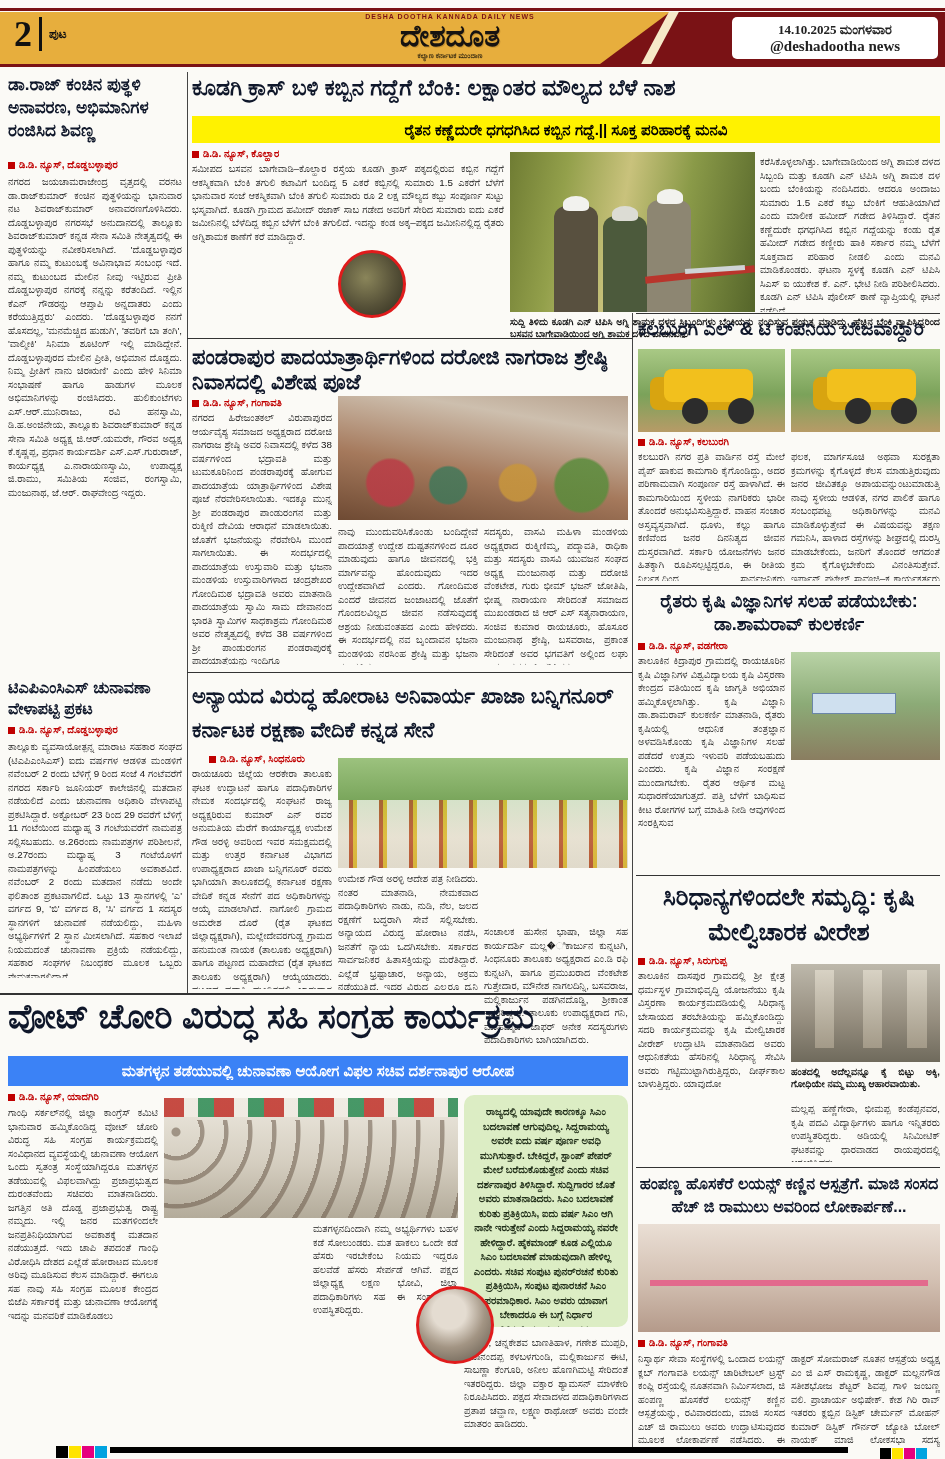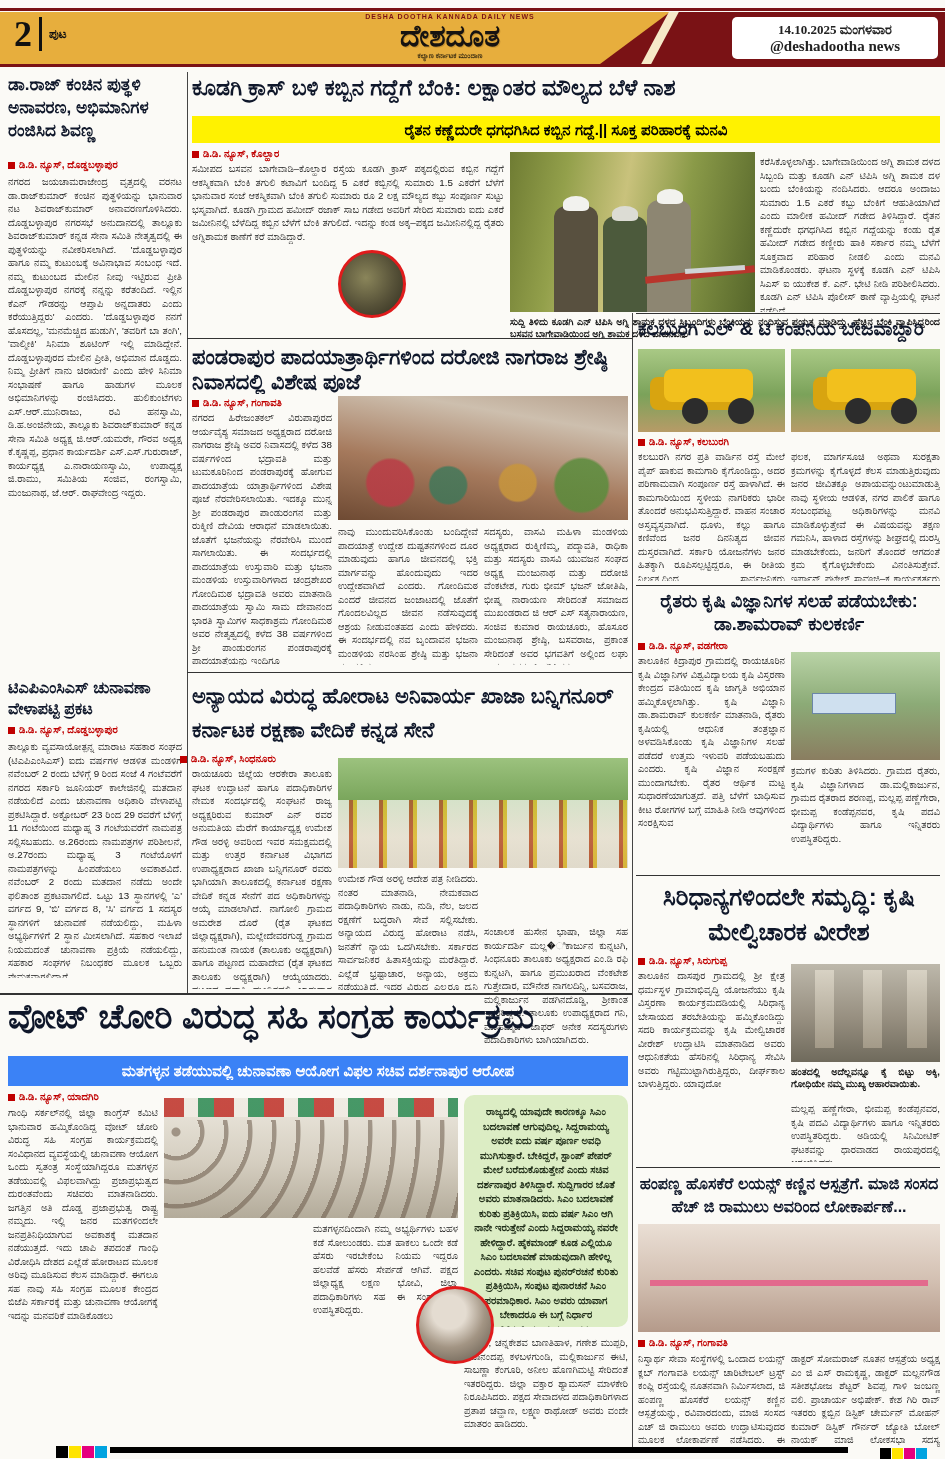--- a/index.html
+++ b/index.html
@@ -165,21 +165,21 @@
   <div class="abs byline" style="left:192px;top:397px;">
     <span class="bull"></span>
     <span>ಡಿ.ಡಿ. ನ್ಯೂಸ್, ಗಂಗಾವತಿ</span>
   </div>
   <div class="abs body-t" style="left:192px;top:411px;width:140px;height:254px;">ನಗರದ ಹಿರೇಜಂತಕಲ್ ವಿರುಪಾಪುರದ ಆರ್ಯವೈಶ್ಯ ಸಮಾಜದ ಅಧ್ಯಕ್ಷರಾದ ದರೋಜಿ ನಾಗರಾಜ ಶ್ರೇಷ್ಠಿ ಅವರ ನಿವಾಸದಲ್ಲಿ ಕಳೆದ 38 ವರ್ಷಗಳಿಂದ ಭದ್ರಾವತಿ ಮತ್ತು ಟುಮಕೂರಿನಿಂದ ಪಂಡರಾಪುರಕ್ಕೆ ಹೋಗುವ ಪಾದಯಾತ್ರೆಯ ಯಾತ್ರಾರ್ಥಿಗಳಿಂದ ವಿಶೇಷ ಪೂಜೆ ನೆರವೇರಿಸಲಾಯಿತು. ಇದಕ್ಕೂ ಮುನ್ನ ಶ್ರೀ ಪಂಡರಾಪುರ ಪಾಂಡುರಂಗನ ಮತ್ತು ರುಕ್ಮಿಣಿ ದೇವಿಯ ಆರಾಧನೆ ಮಾಡಲಾಯಿತು. ಜೊತೆಗೆ ಭಜನೆಯನ್ನು ನೆರವೇರಿಸಿ ಮುಂದೆ ಸಾಗಲಾಯಿತು. ಈ ಸಂದರ್ಭದಲ್ಲಿ ಪಾದಯಾತ್ರೆಯ ಉಸ್ತುವಾರಿ ಮತ್ತು ಭಜನಾ ಮಂಡಳಿಯ ಉಸ್ತುವಾರಿಗಳಾದ ಚಂದ್ರಶೇಖರ ಗೋಂದಿಮಠ ಭದ್ರಾವತಿ ಅವರು ಮಾತನಾಡಿ ಪಾದಯಾತ್ರೆಯ ಸ್ವಾಮಿ ಸಾಮ ದೇವಾನಂದ ಭಾರತಿ ಸ್ವಾಮಿಗಳ ಸಾಧಕಾಶ್ರಮ ಗೋಂದಿಮಠ ಅವರ ನೇತೃತ್ವದಲ್ಲಿ ಕಳೆದ 38 ವರ್ಷಗಳಿಂದ ಶ್ರೀ ಪಾಂಡುರಂಗನ ಪಂಡರಾಪುರಕ್ಕೆ ಪಾದಯಾತ್ರೆಯನ್ನು ಇಂದಿಗೂ</div>
   <div class="abs photo ph-pooja" style="left:338px;top:396px;width:290px;height:124px;"></div>
   <div class="abs body-t" style="left:338px;top:525px;width:140px;height:140px;">ನಾವು ಮುಂದುವರಿಸಿಕೊಂಡು ಬಂದಿದ್ದೇವೆ ಪಾದಯಾತ್ರೆ ಉದ್ದೇಶ ದುಷ್ಟತನಗಳಿಂದ ದೂರ ಮಾಡುವುದು ಹಾಗೂ ಜೀವನದಲ್ಲಿ ಭಕ್ತಿ ಮಾರ್ಗವನ್ನು ಹೊಂದುವುದು ಇದರ ಉದ್ದೇಶವಾಗಿದೆ ಎಂದರು. ಗೋಂದಿಮಠ ಎಂದರೆ ಜೀವನದ ಜಂಜಾಟದಲ್ಲಿ ಜೊತೆಗೆ ಗೊಂದಲವಿಲ್ಲದ ಜೀವನ ನಡೆಸುವುದಕ್ಕೆ ಆಶ್ರಯ ನೀಡುವಂತಹದ ಎಂದು ಹೇಳಿದರು. ಈ ಸಂದರ್ಭದಲ್ಲಿ ನವ ಬೃಂದಾವನ ಭಜನಾ ಮಂಡಳಿಯ ನರಸಿಂಹ ಶ್ರೇಷ್ಠಿ ಮತ್ತು ಭಜನಾ ಮಂಡಳಿಯ</div>
   <div class="abs body-t" style="left:484px;top:525px;width:144px;height:140px;">ಸದಸ್ಯರು, ವಾಸವಿ ಮಹಿಳಾ ಮಂಡಳಿಯ ಅಧ್ಯಕ್ಷರಾದ ರುಕ್ಮಿಣಿಮ್ಮ, ಪದ್ಮಾವತಿ, ರಾಧಿಕಾ ಮತ್ತು ಸದಸ್ಯರು ವಾಸವಿ ಯುವಜನ ಸಂಘದ ಅಧ್ಯಕ್ಷ ಮಂಜುನಾಥ ಮತ್ತು ದರೋಜಿ ವೆಂಕಟೇಶ, ಗುರು ಭೀಮ್ ಭಜನ್ ಜೋತಿಷಿ, ಭೀಷ್ಮ ನಾರಾಯಣ ಸೇರಿದಂತೆ ಸಮಾಜದ ಮುಖಂಡರಾದ ಜಿ ಆರ್ ಎಸ್ ಸತ್ಯನಾರಾಯಣ, ಸಂಜಿವ ಕುಮಾರ ರಾಯಚೂರು, ಹೊಸೂರ ಮಂಜುನಾಥ ಶ್ರೇಷ್ಠಿ, ಬಸವರಾಜ, ಪ್ರಕಾಂತ ಸೇರಿದಂತೆ ಅವರ ಭಗವತಿಗೆ ಅಲ್ಲಿಂದ ಲಘು ಉಪಹಾರವನ್ನು ಸ್ವೀಕರಿಸಿದರು.</div>
 
   <div class="abs hl" style="left:192px;top:679px;width:436px;height:70px;font-size:21px;line-height:1.6;">ಅನ್ಯಾಯದ ವಿರುದ್ಧ ಹೋರಾಟ ಅನಿವಾರ್ಯ ಖಾಜಾ ಬನ್ನಿಗನೂರ್ ಕರ್ನಾಟಕ ರಕ್ಷಣಾ ವೇದಿಕೆ ಕನ್ನಡ ಸೇನೆ</div>
-  <div class="abs byline" style="left:180px;top:753px;">
+  <div class="abs byline" style="left:209px;top:753px;">
     <span class="bull"></span>
     <span>ಡಿ.ಡಿ. ನ್ಯೂಸ್, ಸಿಂಧನೂರು</span>
   </div>
   <div class="abs body-t" style="left:192px;top:767px;width:140px;height:222px;">ರಾಯಚೂರು ಜಿಲ್ಲೆಯ ಆರಕೇರಾ ತಾಲೂಕು ಘಟಕ ಉದ್ಘಾಟನೆ ಹಾಗೂ ಪದಾಧಿಕಾರಿಗಳ ನೇಮಕ ಸಂದರ್ಭದಲ್ಲಿ ಸಂಘಟನೆ ರಾಜ್ಯ ಅಧ್ಯಕ್ಷರಿರುವ ಕುಮಾರ್ ಎನ್ ರವರ ಅನುಮತಿಯ ಮೆರೆಗೆ ಕಾರ್ಯಾಧ್ಯಕ್ಷ ಉಮೇಶ ಗೌಡ ಅರಳ್ಳಿ ಅವರಿಂದ ಇವರ ಸಮಕ್ಷಮದಲ್ಲಿ ಮತ್ತು ಉತ್ತರ ಕರ್ನಾಟಕ ವಿಭಾಗದ ಉಪಾಧ್ಯಕ್ಷರಾದ ಖಾಜಾ ಬನ್ನಿಗನೂರ್ ರವರು ಭಾಗಿಯಾಗಿ ತಾಲೂಕದಲ್ಲಿ ಕರ್ನಾಟಕ ರಕ್ಷಣಾ ವೇದಿಕೆ ಕನ್ನಡ ಸೇನೆಗೆ ಪದ ಅಧಿಕಾರಿಗಳನ್ನು ಆಯ್ಕೆ ಮಾಡಲಾಗಿದೆ. ನಾಗೋಲಿ ಗ್ರಾಮದ ಅಮರೇಶ ದೊರೆ (ರೈತ ಘಟಕದ ಜಿಲ್ಲಾಧ್ಯಕ್ಷರಾಗಿ), ಮಲ್ಲೇದೇವರಗುಡ್ಡ ಗ್ರಾಮದ ಹನುಮಂತ ನಾಯಕ (ತಾಲೂಕು ಅಧ್ಯಕ್ಷರಾಗಿ) ಹಾಗೂ ಪಟ್ಟಣದ ಮಹಾದೇವ (ರೈತ ಘಟಕದ ತಾಲೂಕು ಅಧ್ಯಕ್ಷರಾಗಿ) ಆಯ್ಕೆಯಾದರು. ಪಟ್ಟಣದ ಪ್ರವಾಸಿ ಮಂದಿರದಲ್ಲಿ ಭಾನುವಾರ ಹಮ್ಮಿಕೊಂಡಿದ್ದ ಪದಾಧಿಕಾ–</div>
   <div class="abs photo ph-sindhanur" style="left:338px;top:758px;width:290px;height:110px;">
     <div class="scarves"></div>
   </div>
   <div class="abs body-t" style="left:338px;top:872px;width:140px;height:118px;">ಉಮೇಶ ಗೌಡ ಅರಳ್ಳಿ ಆದೇಶ ಪತ್ರ ನೀಡಿದರು. ನಂತರ ಮಾತನಾಡಿ, ನೇಮಕವಾದ ಪದಾಧಿಕಾರಿಗಳು ನಾಡು, ನುಡಿ, ನೆಲ, ಜಲದ ರಕ್ಷಣೆಗೆ ಬದ್ಧರಾಗಿ ಸೇವೆ ಸಲ್ಲಿಸಬೇಕು. ಅನ್ಯಾಯದ ವಿರುದ್ಧ ಹೋರಾಟ ನಡೆಸಿ, ಜನತೆಗೆ ನ್ಯಾಯ ಒದಗಿಸಬೇಕು. ಸರ್ಕಾರದ ಸಾರ್ವಜನಿಕರ ಹಿತಾಸಕ್ತಿಯನ್ನು ಮರೆತಿದ್ದಾರೆ. ಎಲ್ಲೆಡೆ ಭ್ರಷ್ಟಾಚಾರ, ಅನ್ಯಾಯ, ಅಕ್ರಮ ನಡೆಯುತ್ತಿದೆ. ಇದರ ವಿರುದ್ಧ ಎಲ್ಲರೂ ಧ್ವನಿ ಎತ್ತಬೇಕು ಎಂದರು.</div>
   <div class="abs body-t" style="left:484px;top:889px;width:144px;height:118px;margin-top:36px;">ಸಂಚಾಲಕ ಹುಸೇನ ಭಾಷಾ, ಜಿಲ್ಲಾ ಸಹ ಕಾರ್ಯದರ್ಶಿ ಮಲ್ಲ�ಿಕಾರ್ಜುನ ಕುನ್ನಟಗಿ, ಸಿಂಧನೂರು ತಾಲೂಕು ಅಧ್ಯಕ್ಷರಾದ ಎಂ.ಡಿ ರಫಿ ಕುನ್ನಟಗಿ, ಹಾಗೂ ಪ್ರಮುಖರಾದ ವೆಂಕಟೇಶ ಗುತ್ತೇದಾರ, ಮೌನೇಶ ನಾಗಲದಿನ್ನಿ, ಬಸವರಾಜ, ಮಲ್ಲಿಕಾರ್ಜುನ ಪಡಗಿನದೊಡ್ಡಿ, ಶ್ರೀಕಾಂತ ಇತರರಿದ್ದರು. ತಾಲೂಕು ಉಪಾಧ್ಯಕ್ಷರಾದ ಗನಿ, ಮೊಹಮ್ಮದ್ ಜಾಫರ್ ಅನೇಕ ಸದಸ್ಯರುಗಳು ಪದಾಧಿಕಾರಿಗಳು ಭಾಗಿಯಾಗಿದ್ದರು.</div>
 
@@ -201,21 +201,20 @@
 
   <div class="abs hl" style="left:638px;top:590px;width:302px;height:46px;font-size:18px;line-height:1.25;text-align:center;">ರೈತರು ಕೃಷಿ ವಿಜ್ಞಾನಿಗಳ ಸಲಹೆ ಪಡೆಯಬೇಕು: ಡಾ.ಶಾಮರಾವ್ ಕುಲಕರ್ಣಿ</div>
   <div class="abs byline" style="left:638px;top:640px;">
     <span class="bull"></span>
     <span>ಡಿ.ಡಿ. ನ್ಯೂಸ್, ವಡಗೇರಾ</span>
   </div>
   <div class="abs body-t" style="left:638px;top:654px;width:147px;height:216px;">ತಾಲೂಕಿನ ಕಿದ್ರಾಪುರ ಗ್ರಾಮದಲ್ಲಿ ರಾಯಚೂರಿನ ಕೃಷಿ ವಿಜ್ಞಾನಿಗಳ ವಿಶ್ವವಿದ್ಯಾಲಯ ಕೃಷಿ ವಿಸ್ತರಣಾ ಕೇಂದ್ರದ ವತಿಯಿಂದ ಕೃಷಿ ಜಾಗೃತಿ ಅಭಿಯಾನ ಹಮ್ಮಿಕೊಳ್ಳಲಾಗಿತ್ತು. ಕೃಷಿ ವಿಜ್ಞಾನಿ ಡಾ.ಶಾಮರಾವ್ ಕುಲಕರ್ಣಿ ಮಾತನಾಡಿ, ರೈತರು ಕೃಷಿಯಲ್ಲಿ ಆಧುನಿಕ ತಂತ್ರಜ್ಞಾನ ಅಳವಡಿಸಿಕೊಂಡು ಕೃಷಿ ವಿಜ್ಞಾನಿಗಳ ಸಲಹೆ ಪಡೆದರೆ ಉತ್ತಮ ಇಳುವರಿ ಪಡೆಯಬಹುದು ಎಂದರು. ಕೃಷಿ ವಿಜ್ಞಾನ ಸಂರಕ್ಷಣೆ ಮುಂದಾಗಬೇಕು. ರೈತರ ಆರ್ಥಿಕ ಮಟ್ಟ ಸುಧಾರಣೆಯಾಗುತ್ತದೆ. ಪತ್ತಿ ಬೆಳೆಗೆ ಬಾಧಿಸುವ ಕೀಟ ರೋಗಗಳ ಬಗ್ಗೆ ಮಾಹಿತಿ ನೀಡಿ ಆವುಗಳಿಂದ ಸಂರಕ್ಷಿಸುವ</div>
   <div class="abs photo ph-vadagera" style="left:791px;top:652px;width:149px;height:108px;">
     <div class="banner"></div>
   </div>
-  <div class="abs body-t" style="left:791px;top:764px;width:149px;height:106px;">ಕ್ರಮಗಳ ಕುರಿತು ತಿಳಿಸಿದರು. ಗ್ರಾಮದ ರೈತರು, ಕೃಷಿ ವಿಜ್ಞಾನಿಗಳಾದ ಡಾ.ಮಲ್ಲಿಕಾರ್ಜುನ, ಗ್ರಾಮದ ರೈತರಾದ ಶರಣಪ್ಪ, ಮಲ್ಲಪ್ಪ ಪಣ್ಣೆಗೇರಾ, ಭೀಮಪ್ಪ ಕಂಡೆಪ್ಪನವರ, ಕೃಷಿ ಪದವಿ ವಿದ್ಯಾರ್ಥಿಗಳು ಹಾಗೂ ಇನ್ನಿತರರು ಉಪಸ್ಥಿತರಿದ್ದರು.</div>
 
   <div class="abs hl headline-center" style="left:638px;top:880px;width:302px;height:72px;font-size:24px;line-height:1.45;">ಸಿರಿಧಾನ್ಯಗಳಿಂದಲೇ ಸಮೃದ್ಧಿ: ಕೃಷಿ ಮೇಲ್ವಿಚಾರಕ ವೀರೇಶ</div>
   <div class="abs byline" style="left:638px;top:955px;">
     <span class="bull"></span>
     <span>ಡಿ.ಡಿ. ನ್ಯೂಸ್, ಸಿರುಗುಪ್ಪ</span>
   </div>
   <div class="abs body-t" style="left:638px;top:969px;width:147px;height:192px;">ತಾಲೂಕಿನ ದಾಸಪುರ ಗ್ರಾಮದಲ್ಲಿ ಶ್ರೀ ಕ್ಷೇತ್ರ ಧರ್ಮಸ್ಥಳ ಗ್ರಾಮಾಭಿವೃದ್ಧಿ ಯೋಜನೆಯು ಕೃಷಿ ವಿಸ್ತರಣಾ ಕಾರ್ಯಕ್ರಮದಡಿಯಲ್ಲಿ ಸಿರಿಧಾನ್ಯ ಬೇಸಾಯದ ತರಬೇತಿಯನ್ನು ಹಮ್ಮಿಕೊಂಡಿದ್ದು ಸದರಿ ಕಾರ್ಯಕ್ರಮವನ್ನು ಕೃಷಿ ಮೇಲ್ವಿಚಾರಕ ವೀರೇಶ್ ಉದ್ಘಾಟಿಸಿ ಮಾತನಾಡಿದ ಅವರು ಆಧುನಿಕತೆಯ ಹೆಸರಿನಲ್ಲಿ ಸಿರಿಧಾನ್ಯ ಸೇವಿಸಿ ಅವರು ಗಟ್ಟಿಮುಟ್ಟಾಗಿರುತ್ತಿದ್ದರು, ದೀರ್ಘಕಾಲ ಬಾಳುತ್ತಿದ್ದರು. ಯಾವುದೋ</div>
   <div class="abs photo ph-siruguppa" style="left:791px;top:964px;width:149px;height:98px;">
     <div class="pillar" style="left:16%;"></div>
     <div class="pillar" style="left:48%;"></div>

